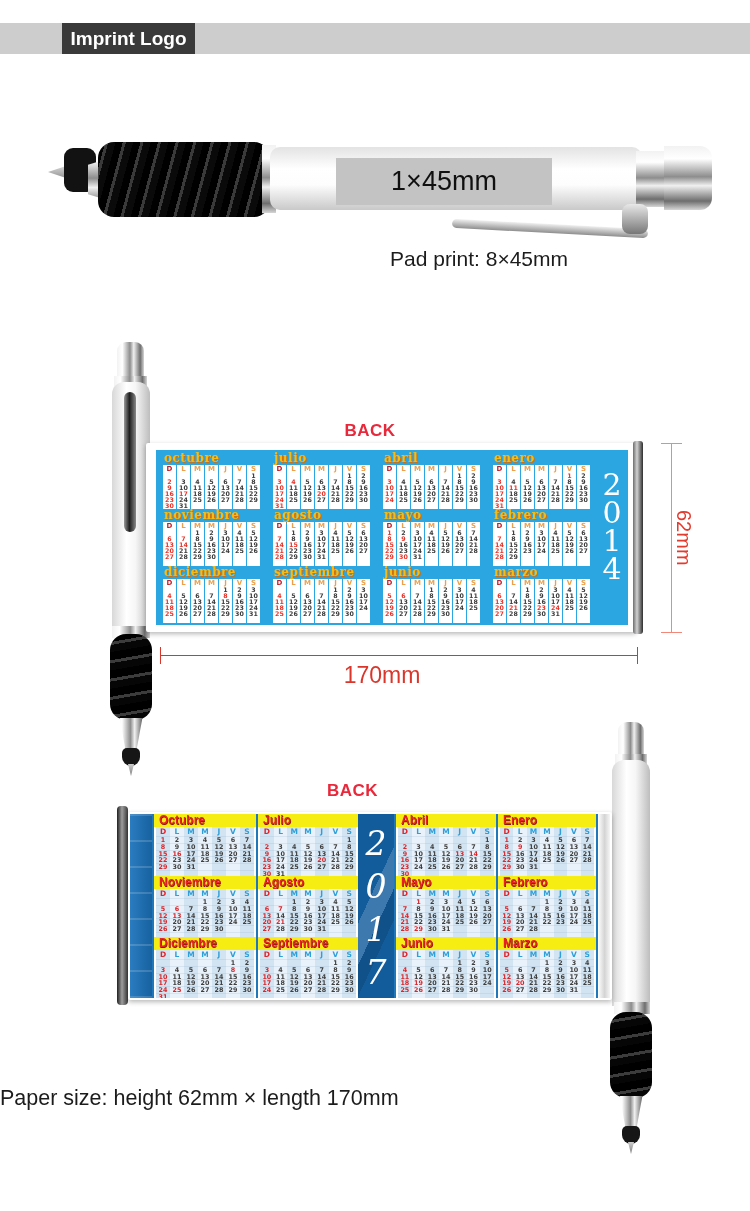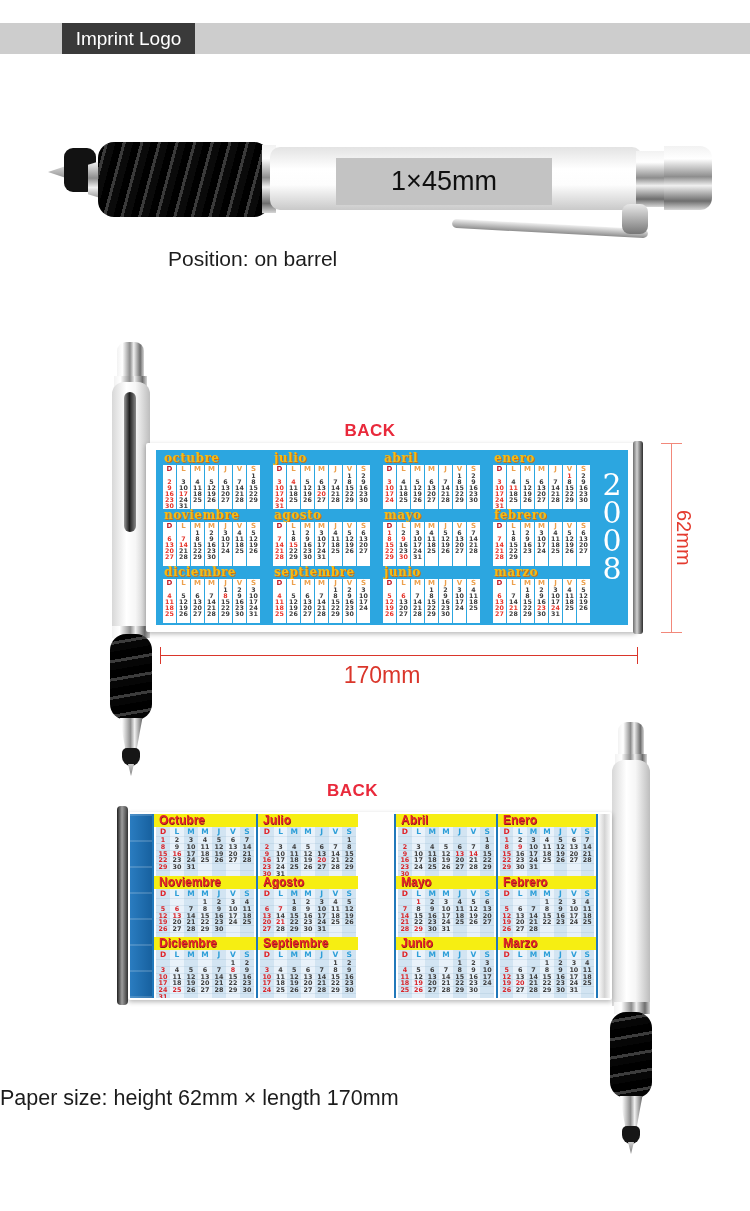--- a/index.html
+++ b/index.html
@@ -3,21 +3,21 @@
 <meta charset="utf-8">
 <style>
   html,body{margin:0;padding:0;background:#fff;}
   #canvas{position:relative;width:750px;height:1211px;background:#fff;overflow:hidden;
           font-family:"Liberation Sans",sans-serif;}
   .abs{position:absolute;}
 
   
   .topbar{left:0;top:23px;width:750px;height:31px;background:#cdcdcd;}
   .imprint-box{left:62px;top:23px;width:133px;height:31px;background:#3a3a3a;color:#fff;
-               font-size:19px;line-height:31px;text-align:center;}
+               font-size:19px;line-height:31px;text-align:center;font-weight:bold;}
 
   
   .chromeH{background:linear-gradient(180deg,#f2f2f2 0%,#ffffff 20%,#8d8d8d 48%,#f0f0f0 62%,#6e6e6e 86%,#d6d6d6 100%);}
   .chromeV{background:linear-gradient(90deg,#f2f2f2 0%,#ffffff 20%,#8d8d8d 48%,#f0f0f0 62%,#6e6e6e 86%,#d6d6d6 100%);}
   .barrelH{background:linear-gradient(180deg,#e3e3e3 0%,#ffffff 35%,#fdfdfd 60%,#c9c9c9 100%);border-radius:10px;}
   .barrelV{background:linear-gradient(90deg,#d8d8d8 0%,#ffffff 38%,#f6f6f6 62%,#bdbdbd 100%);}
   .gripH{background:repeating-linear-gradient(105deg,#000 0 7px,#3a3a3a 7px 10px,#0a0a0a 10px 17px);border-radius:16px;}
   .gripV{background:repeating-linear-gradient(170deg,#000 0 8px,#3c3c3c 8px 11px,#060606 11px 18px);border-radius:16px;}
 
   
@@ -100,21 +100,21 @@
     <div class="abs" style="left:336px;top:158px;width:216px;height:47px;background:#c3c3c3;color:#101010;
                 font-size:27px;line-height:47px;text-align:center;">1×45mm</div>
     <div class="abs chromeH" style="left:636px;top:151px;width:32px;height:56px;"></div>
     <div class="abs chromeH" style="left:664px;top:146px;width:48px;height:64px;border-radius:0 12px 12px 0;"></div>
     <div class="abs" style="left:452px;top:224px;width:196px;height:9px;border-radius:5px;transform:rotate(3deg);
                 background:linear-gradient(180deg,#f0f0f0,#8e8e8e);"></div>
     <div class="abs" style="left:622px;top:204px;width:26px;height:30px;border-radius:8px;
                 background:linear-gradient(180deg,#e8e8e8,#777);"></div>
   </div>
 
-  <div class="abs caption" style="left:168px;top:247px;">Position: on barrel</div>
+  <div class="abs caption" style="left:390px;top:247px;">Pad print: 8×45mm</div>
 
   <div class="abs seclabel" style="left:315px;top:421px;width:110px;">BACK</div>
 
   <div>
     <div class="abs chromeV" style="left:117px;top:342px;width:27px;height:40px;border-radius:9px 9px 0 0;"></div>
     <div class="abs chromeV" style="left:114px;top:376px;width:33px;height:12px;"></div>
     <div class="abs barrelV" style="left:112px;top:382px;width:38px;height:252px;border-radius:12px 12px 0 0;"></div>
     <div class="abs" style="left:124px;top:392px;width:12px;height:140px;border-radius:6px;
                 background:linear-gradient(90deg,#9a9a9a,#1d1d1d 45%,#8a8a8a);"></div>
     <div class="abs chromeV" style="left:112px;top:626px;width:38px;height:12px;"></div>
@@ -770,21 +770,21 @@
           <div class="fc fd"></div>
           <div class="fc fd"></div>
           <div class="fc fd"></div>
           <div class="fc fd"></div>
           <div class="fc fd"></div>
           <div class="fc fd"></div>
           <div class="fc fd"></div>
         </div>
       </div>
     </div>
-  <div class="abs front-year">2008</div>
+  <div class="abs front-year">2014</div>
   <div class="abs front-rod"></div>
 
   <div>
     <div class="abs dimv-line"></div>
     <div class="abs dimv-tick" style="top:443px;"></div>
     <div class="abs dimv-tick" style="top:632px;"></div>
     <div class="abs dim62">62mm</div>
   </div>
 
   <div>
@@ -1454,18 +1454,21 @@
             <div class="bc bd" style="background: rgb(210, 228, 242);"></div>
             <div class="bc bd" style="background: rgb(233, 242, 250);"></div>
             <div class="bc bd" style="background: rgb(210, 228, 242);"></div>
             <div class="bc bd" style="background: rgb(233, 242, 250);"></div>
             <div class="bc bd" style="background: rgb(210, 228, 242);"></div>
             <div class="bc bd" style="background: rgb(233, 242, 250);"></div>
             <div class="bc bd" style="background: rgb(210, 228, 242);"></div>
           </div>
         </div>
       </div>
+    <div class="bp-child back-strip-2017">
+      <div class="back-year">2017</div>
+    </div>
     <div class="bp-child back-curl"></div>
   </div>
 
   <div class="abs caption" style="left:0;top:1086px;width:750px;text-align:left;font-size:21.5px;">Paper size: height 62mm × length 170mm</div>
 
 </div>
 
 </body></html>

